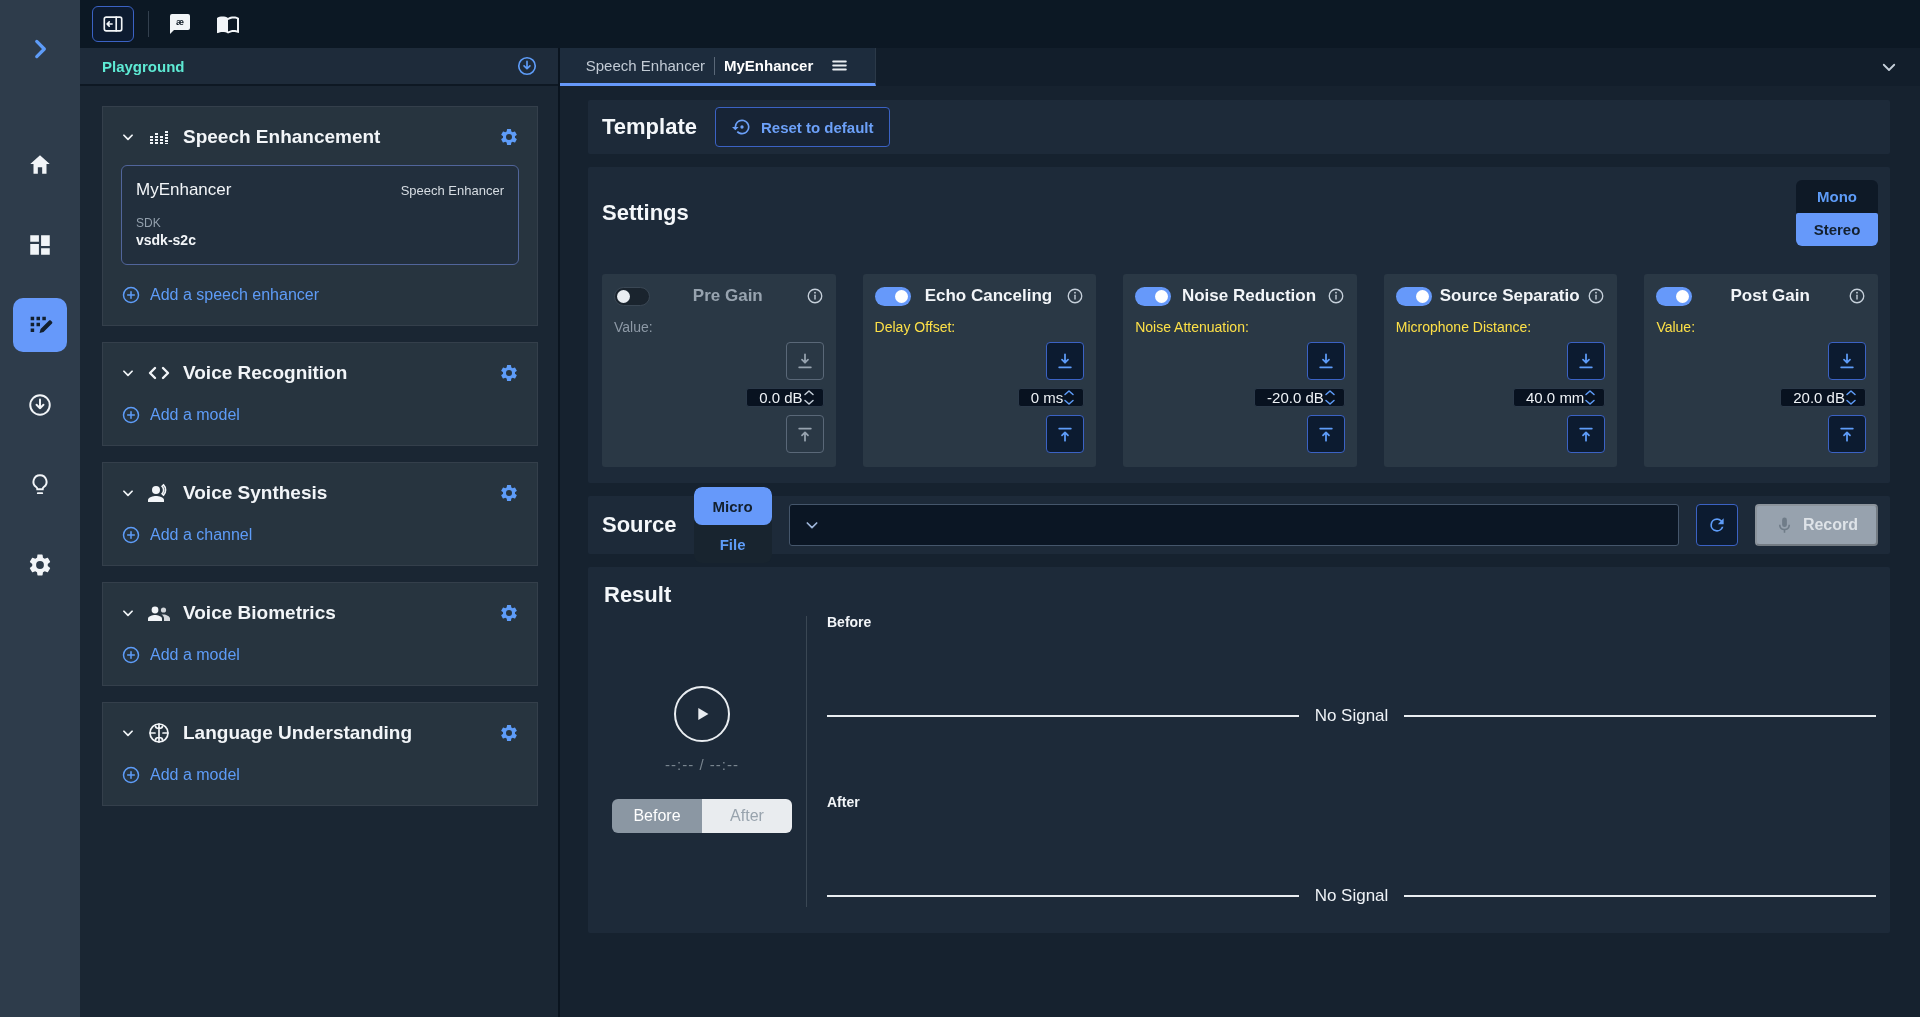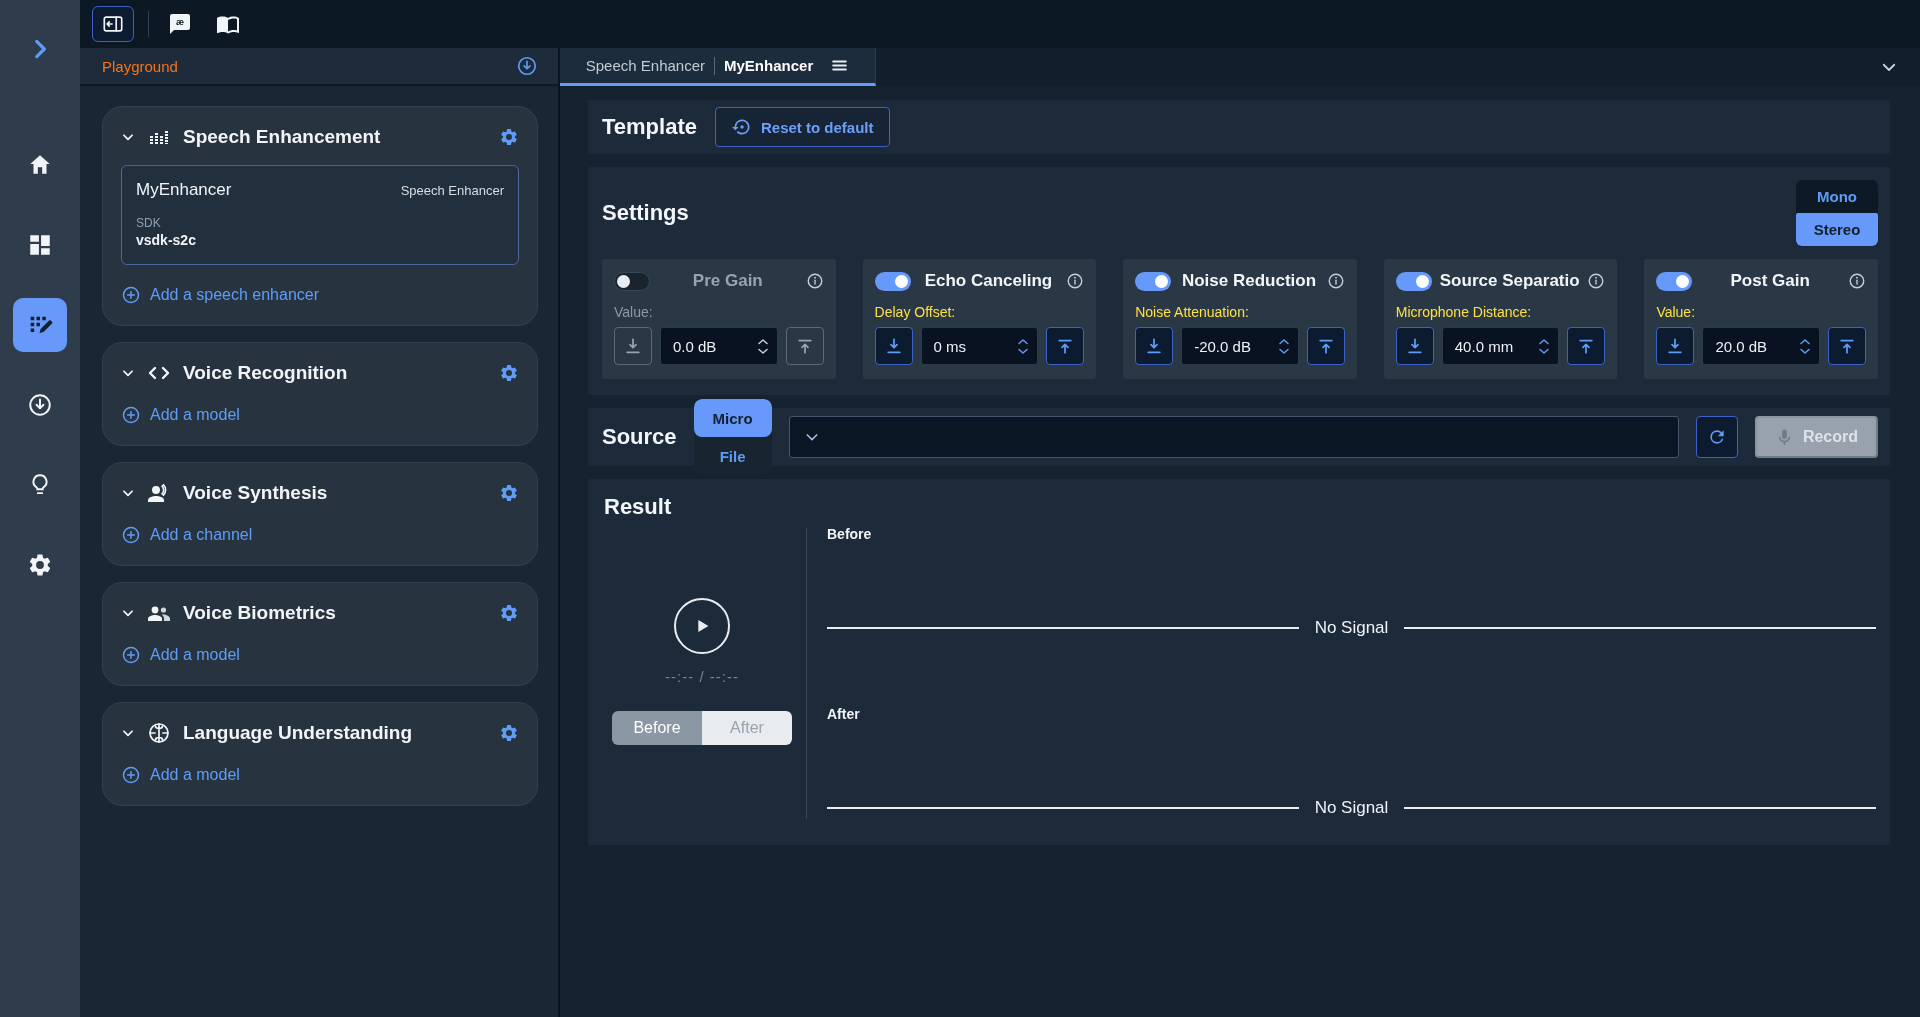--- a/index.html
+++ b/index.html
@@ -25,24 +25,24 @@
   .topbar { height:48px; background:#0c1824; display:flex; align-items:center; padding-left:12px; gap:14px; flex-shrink:0; }
   .tool-box { width:42px; height:36px; border:1px solid #3b62c4; background:#0d1b30; border-radius:6px; display:flex; align-items:center; justify-content:center; cursor:pointer; }
   .top-divider { width:1px; height:26px; background:#33404e; }
   .tool-icon { width:34px; height:34px; display:flex; align-items:center; justify-content:center; cursor:pointer; }
 
   .body-row { flex:1; display:flex; min-height:0; }
 
   
   .sidebar { width:480px; background:#1a2633; border-right:2px solid #0a141f; display:flex; flex-direction:column; flex-shrink:0; }
   .sidebar-header { height:38px; background:#1e2b3a; border-bottom:2px solid #0e1823; display:flex; align-items:center; justify-content:space-between; padding:0 20px 0 22px; flex-shrink:0; }
-  .sidebar-title { font-size:15px; font-weight:normal; color:#f97316; }
+  .sidebar-title { font-size:15px; font-weight:bold; color:#5eead4; }
   .sidebar-body { padding:20px 20px 10px 22px; display:flex; flex-direction:column; gap:16px; overflow:hidden; }
 
-  .card { background:#27343f; border:1px solid #343f4b; border-radius:20px; padding:18px 18px 20px 18px; }
+  .card { background:#27343f; border:1px solid #343f4b; border-radius:0; padding:18px 18px 20px 18px; }
   .card-head { display:flex; align-items:center; gap:12px; }
   .card-title { flex:1; font-size:19px; font-weight:bold; color:#f2f5f8; }
   .chev { width:14px; height:14px; }
   .card-icon { width:24px; height:24px; }
   .gear-sm { width:20px; height:20px; cursor:pointer; }
 
   .model-card { margin-top:16px; background:#222f3d; border:1px solid #51659b; border-radius:6px; padding:14px 14px 16px 14px; cursor:pointer; }
   .model-top { display:flex; align-items:baseline; justify-content:space-between; }
   .model-name { font-size:17px; color:#f2f5f8; }
   .model-type { font-size:13px; color:#d7dde3; }
@@ -74,35 +74,35 @@
   .template-select { flex:1; }
   .btn-outline { height:40px; border:1px solid #3b62c4; border-radius:4px; background:rgba(13,27,48,.35); color:#6ca0f8; font-weight:bold; font-size:15px; display:flex; align-items:center; gap:9px; padding:0 16px; cursor:pointer; }
 
   
   .settings-block { padding:13px 12px 16px 14px; }
   .settings-head { display:flex; align-items:center; justify-content:space-between; }
   .seg { display:flex; background:#0e1926; border-radius:6px; overflow:hidden;flex-direction:column; }
   .seg-btn { min-width:82px; height:33px; display:flex; align-items:center; justify-content:center; font-size:15px; font-weight:bold; color:#5e9cf8; cursor:pointer; padding:0 14px; }
   .seg-btn.sel { background:#6699fa; color:#13202e; border-radius:2px; }
 
-  .panels { display:flex; gap:27px; margin-top:13px; }
+  .panels { display:flex; gap:27px; margin-top:28px; }
   .panel { flex:1; background:#2a3845; border-radius:3px; padding:12px 12px 14px 12px; min-width:0; }
   .panel-head { display:flex; align-items:center; gap:8px; }
   .panel-title { flex:1; text-align:center; font-size:17px; font-weight:bold; color:#f2f5f8; white-space:nowrap; overflow:hidden; }
   .panel.off .panel-title { color:#97a3af; }
   .toggle { width:36px; height:19px; border-radius:10px; position:relative; flex-shrink:0; cursor:pointer; }
   .toggle.on { background:#6699fa; }
   .toggle.on::after { content:""; position:absolute; right:3px; top:3px; width:13px; height:13px; border-radius:50%; background:#fff; }
   .toggle.offst { background:#1a242e; border:1px solid #3a4754; }
   .toggle.offst::after { content:""; position:absolute; left:2px; top:2px; width:13px; height:13px; border-radius:50%; background:#e9edf1; }
   .info-ic { width:18px; height:18px; flex-shrink:0; cursor:pointer; }
 
   .panel-label { margin-top:13px; font-size:14px; color:#fde047; white-space:nowrap; overflow:hidden; }
   .panel.off .panel-label { color:#8d99a6; }
-  .panel-controls { margin-top:7px; display:flex; gap:8px; align-items:flex-start; }
+  .panel-controls { margin-top:7px; display:flex; gap:8px; align-items:flex-end;flex-direction:column; }
   .icon-btn { width:38px; height:38px; border-radius:4px; border:1px solid #3b62c4; background:#0c1b30; display:flex; align-items:center; justify-content:center; cursor:pointer; flex-shrink:0; }
   .icon-btn svg { width:20px; height:20px; }
   .panel.off .icon-btn { border-color:#5a6878; background:transparent; }
   .value-box { flex:1; min-width:0; height:38px; background:#081220; border:1px solid #2c3a4a; border-radius:3px; display:flex; align-items:center; padding:0 8px 0 12px; cursor:text; }
   .value-text { flex:1; font-size:15px; color:#eef2f6; white-space:nowrap; overflow:hidden; }
   .spinner { display:flex; flex-direction:column; gap:3px; cursor:pointer; }
   .spinner svg { width:12px; height:7px; }
 
   
   .source-row { height:58px; display:flex; align-items:center; gap:17px; padding:0 12px 0 14px; }

